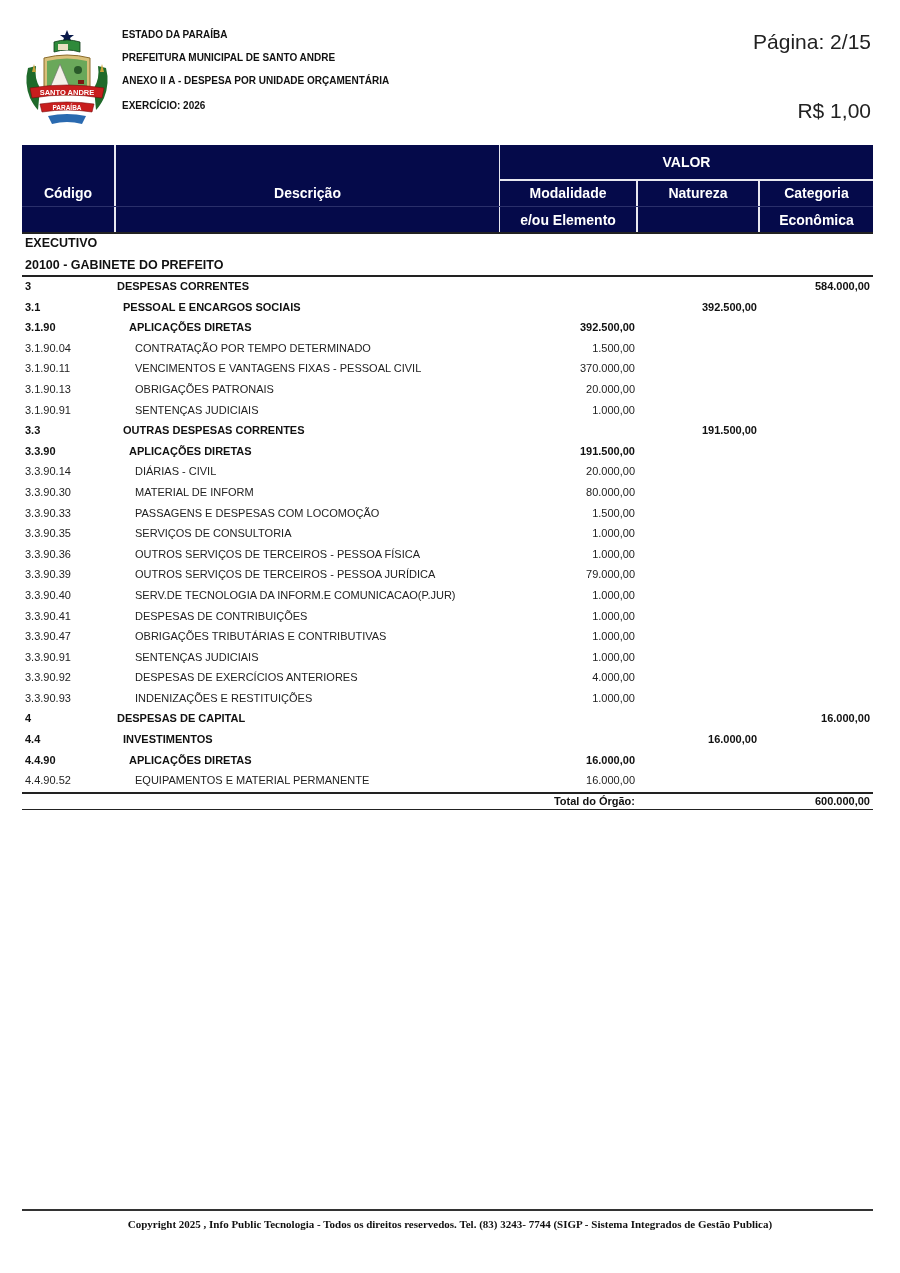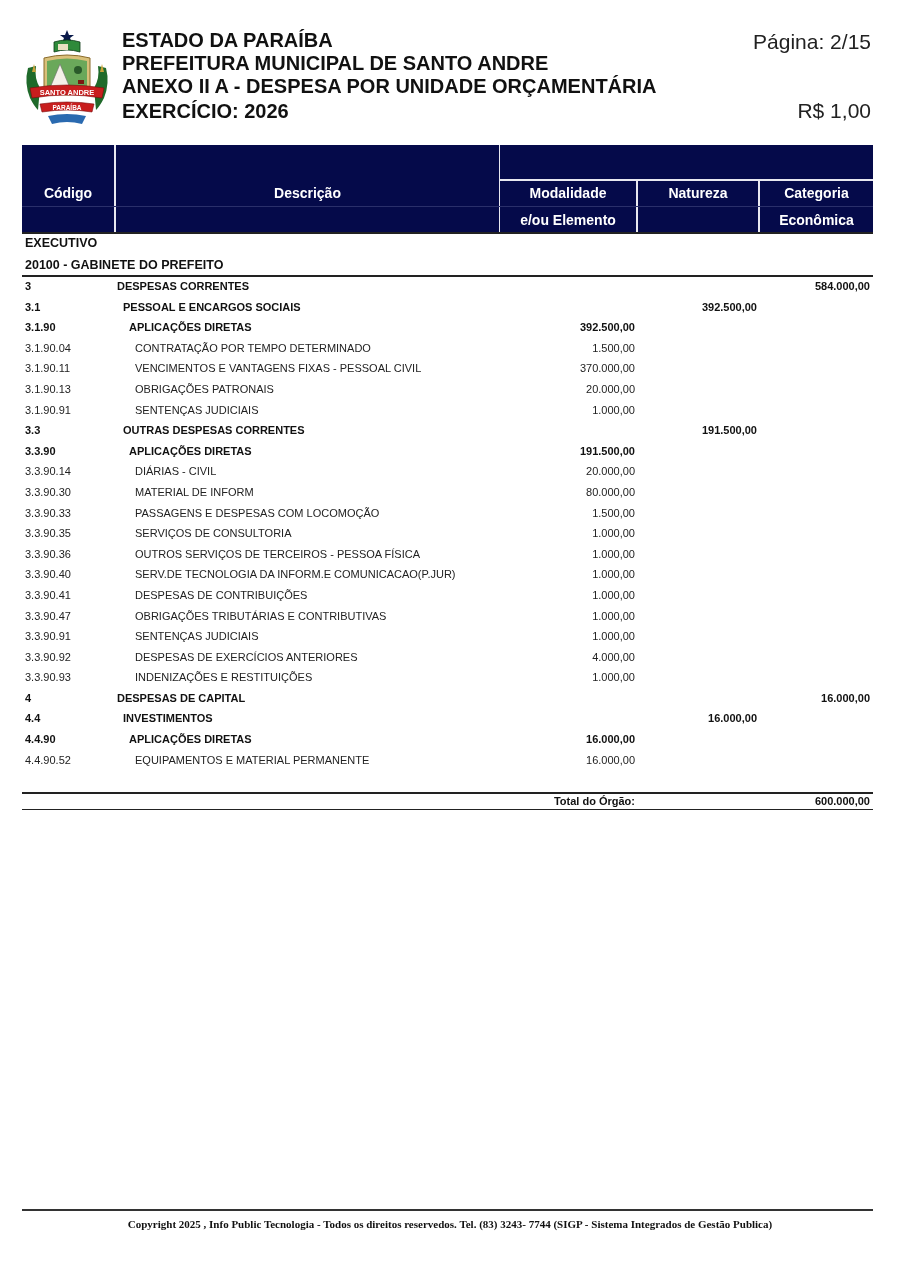--- a/index.html
+++ b/index.html
@@ -1,20 +1,20 @@
 <!DOCTYPE html>
 <html><head>
 <meta charset="utf-8">
 <style>
   html, body { margin: 0; padding: 0; background: #ffffff; }
   body { width: 900px; height: 1273px; position: relative; font-family: "Liberation Sans", sans-serif; color: #111; overflow: hidden; }
 
   .logo { position: absolute; left: 20px; top: 28px; width: 94px; height: 98px; }
 
-  .head-title { position: absolute; left: 122px; font-weight: bold; font-size: 20px; color: #111; white-space: nowrap; }
+  .head-title { position: absolute; left: 122px; font-weight: bold; font-size: 10px; color: #111; white-space: nowrap; }
   .head-right { position: absolute; right: 29px; font-size: 21px; color: #222; white-space: nowrap; }
 
   .thead { position: absolute; left: 22px; top: 145px; width: 851px; height: 88px; background: #050a4a; color: #fff; font-weight: bold; font-size: 14px; }
   .thead .cell { position: absolute; display: flex; align-items: center; justify-content: center; }
   .vline { position: absolute; background: #e8e8f0; width: 2px; }
   .hline { position: absolute; background: #e8e8f0; height: 2px; }
   .hline-thin { position: absolute; background: #2a2f6a; height: 1px; }
 
   .section { position: absolute; left: 25px; font-weight: bold; font-size: 12.5px; color: #111; }
   .rule { position: absolute; left: 22px; width: 851px; background: #222; }
@@ -68,20 +68,21 @@
 <div class="thead">
   <div class="vline" style="left:92px; top:0; height:88px;"></div>
   <div class="vline" style="left:477px; top:0; height:88px; width:1px;"></div>
   <div class="hline" style="left:478px; top:34px; width:373px;"></div>
   <div class="vline" style="left:614px; top:35px; height:53px;"></div>
   <div class="vline" style="left:736px; top:35px; height:53px;"></div>
   <div class="hline-thin" style="left:0; top:61px; width:851px;"></div>
 
   <div class="cell" style="left:0; top:35px; width:92px; height:26px;">Código</div>
   <div class="cell" style="left:94px; top:35px; width:383px; height:26px;">Descrição</div>
+  <div class="cell" style="left:478px; top:0; width:373px; height:34px;">VALOR</div>
   <div class="cell" style="left:478px; top:35px; width:136px; height:26px;">Modalidade</div>
   <div class="cell" style="left:478px; top:62px; width:136px; height:26px;">e/ou Elemento</div>
   <div class="cell" style="left:616px; top:35px; width:120px; height:26px;">Natureza</div>
   <div class="cell" style="left:738px; top:35px; width:113px; height:26px;">Categoria</div>
   <div class="cell" style="left:738px; top:62px; width:113px; height:26px;">Econômica</div>
 </div>
 <div class="rule" style="top:232px; height:2px;"></div>
 
 <div class="section" style="top:236px;">EXECUTIVO</div>
 <div class="section" style="top:258px;">20100 - GABINETE DO PREFEITO</div>
@@ -180,20 +181,27 @@
       <span class="c-cat"></span>
     </div>
     <div class="row">
       <span class="c-code">3.3.90.36</span>
       <span class="c-desc" style="left: 113px;">OUTROS SERVIÇOS DE TERCEIROS - PESSOA FÍSICA</span>
       <span class="c-mod">1.000,00</span>
       <span class="c-nat"></span>
       <span class="c-cat"></span>
     </div>
     <div class="row">
+      <span class="c-code">3.3.90.39</span>
+      <span class="c-desc" style="left: 113px;">OUTROS SERVIÇOS DE TERCEIROS - PESSOA JURÍDICA</span>
+      <span class="c-mod">79.000,00</span>
+      <span class="c-nat"></span>
+      <span class="c-cat"></span>
+    </div>
+    <div class="row">
       <span class="c-code">3.3.90.40</span>
       <span class="c-desc" style="left: 113px;">SERV.DE TECNOLOGIA DA INFORM.E COMUNICACAO(P.JUR)</span>
       <span class="c-mod">1.000,00</span>
       <span class="c-nat"></span>
       <span class="c-cat"></span>
     </div>
     <div class="row">
       <span class="c-code">3.3.90.41</span>
       <span class="c-desc" style="left: 113px;">DESPESAS DE CONTRIBUIÇÕES</span>
       <span class="c-mod">1.000,00</span>

